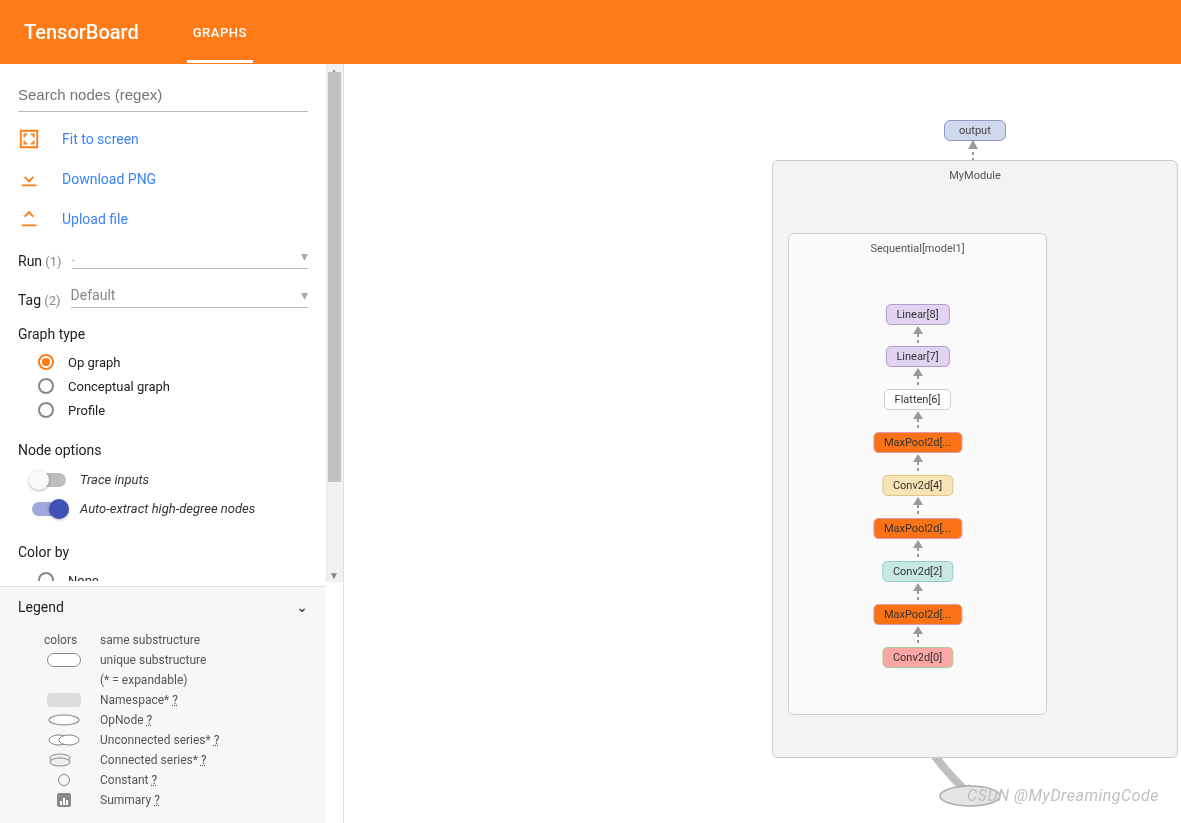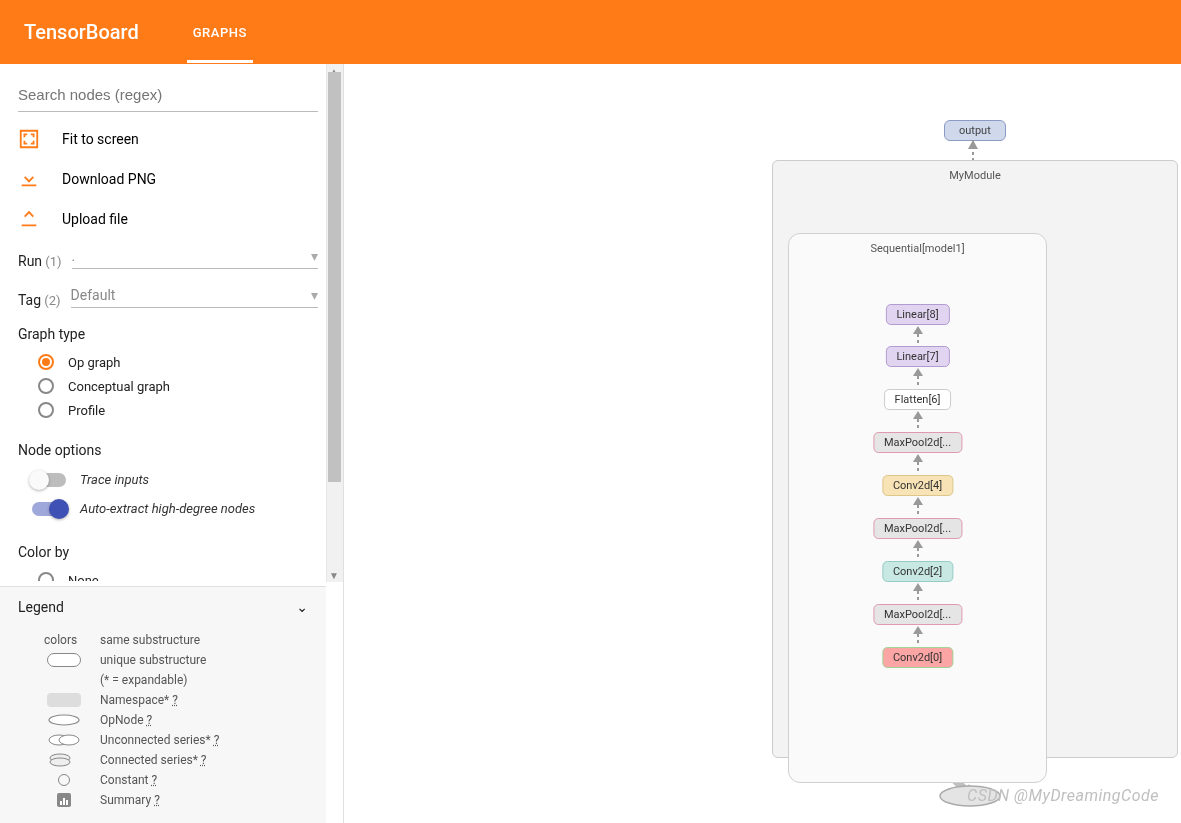--- a/index.html
+++ b/index.html
@@ -2,27 +2,27 @@
 <html><head>
 <meta charset="utf-8">
 <style>
   * { box-sizing: border-box; margin: 0; padding: 0; }
   body { font-family: Roboto, "Helvetica Neue", Arial, sans-serif; font-size: 13px; color: #333; background: #fff; width: 1181px; height: 823px; overflow: hidden; position: relative; }
   .header { background: #FF7B17; height: 64px; display: flex; align-items: center; padding: 0 24px; color: white; }
   .logo { font-size: 20px; font-weight: 500; margin-right: 48px; }
   .tab { font-size: 13px; font-weight: 500; letter-spacing: 0.5px; padding: 0 6px 20px 6px; margin-top: 24px; border-bottom: 3px solid white; }
   .main { display: flex; height: 759px; }
   .sidebar-wrap { width: 344px; position: relative; border-right: 1px solid #e0e0e0; }
-  .sidebar { width: 326px; height: 517px; overflow-y: hidden; padding: 18px 8px 0 18px; }
+  .sidebar { width: 326px; height: 517px; overflow-y: hidden; padding: 18px 18px 0 18px; }
   .scrollbar-track { position: absolute; right: 0; top: 0; width: 17px; height: 518px; background: #f1f1f1; border-left: 1px solid #e6e6e6; }
   .scrollbar-thumb { position: absolute; right: 2px; top: 8px; width: 13px; height: 410px; background: #c1c1c1; border-radius: 0; }
   .scrollbar-arrow { position: absolute; right: 4px; width: 10px; height: 10px; color: #888; font-size: 10px; text-align: center; }
   .search { width: 100%; border: none; border-bottom: 1px solid #bbb; padding: 4px 0 8px 0; font-size: 15px; outline: none; color: #333; background: transparent; }
   .action-list { margin-top: 16px; }
-  .action { display: flex; align-items: center; margin-bottom: 18px; cursor: pointer; color: #000000; font-size: 14px; }
+  .action { display: flex; align-items: center; margin-bottom: 18px; cursor: pointer; color: #3b82f6; font-size: 14px; }
   .action-icon { width: 22px; height: 22px; margin-right: 22px; fill: #FF7B17; color: #FF7B17; }
   .select-row { display: flex; align-items: flex-end; margin-bottom: 18px; }
   .select-label { font-size: 14px; color: #222; }
   .select-count { color: #888; }
   .select-field { flex: 1; margin-left: 10px; border-bottom: 1px solid #bbb; padding: 0 0 4px 0; font-size: 14px; color: #888; display: flex; justify-content: space-between; align-items: center; cursor: pointer; }
   .section-title { font-size: 14px; color: #222; margin: 10px 0 12px 0; }
   .radio-row { display: flex; align-items: center; margin: 8px 0 8px 20px; font-size: 13px; color: #222; cursor: pointer; }
   .radio { width: 16px; height: 16px; border: 2px solid #888; border-radius: 50%; margin-right: 14px; position: relative; }
   .radio.selected { border-color: #FF7B17; }
   .radio.selected::after { content: ""; position: absolute; width: 8px; height: 8px; background: #FF7B17; border-radius: 50%; top: 2px; left: 2px; }
@@ -35,27 +35,27 @@
   .legend-panel { position: absolute; bottom: 0; left: 0; right: 17px; background: #f7f7f7; border-top: 1px solid #e0e0e0; }
   .legend-header { display: flex; justify-content: space-between; align-items: center; padding: 12px 18px; font-size: 14px; color: #222; cursor: pointer; }
   .legend-body { padding: 6px 18px 10px 24px; font-size: 12px; color: #555; margin-left: 20px; }
   .legend-row { display: flex; align-items: center; margin-bottom: 6px; }
   .legend-col1 { width: 56px; color: #555; }
   .legend-shape { width: 40px; display: flex; justify-content: center; margin-right: 16px; }
   .legend-label .u { text-decoration: underline dotted; }
   .graph-area { flex: 1; position: relative; background: #fff; }
   .module-box { position: absolute; left: 428px; top: 96px; width: 406px; height: 598px; background: #f3f3f3; border: 1px solid #ccc; border-radius: 6px; }
   .module-label { text-align: center; font-size: 11px; color: #555; margin-top: 8px; }
-  .seq-box { position: absolute; left: 15px; top: 72px; width: 259px; height: 550px; background: #fafafa; border: 1px solid #d0d0d0; border-radius: 12px; }
+  .seq-box { position: absolute; left: 15px; top: 72px; width: 259px; height: 482px; background: #fafafa; border: 1px solid #d0d0d0; border-radius: 6px; }
   .seq-label { text-align: center; font-size: 11px; color: #555; margin-top: 8px; }
   .node { position: absolute; left: 50%; transform: translateX(-50%); padding: 3px 10px; border-radius: 5px; border: 1px solid; font-size: 11px; white-space: nowrap; text-align: center; cursor: pointer; }
   .output-node { position: absolute; left: 600px; top: 56px; padding: 3px 14px; border-radius: 6px; border: 1px solid #8b9bc4; background: #d0d8ec; font-size: 11px; color: #444; cursor: pointer; }
   .purple { background: #e1d4f0; border-color: #b29bd0; color: #333; }
   .white { background: #fff; border-color: #ccc; color: #333; }
-  .pink { background: #e5e5e5; border-color: #e09aad; color: #333; }
+  .pink { background: #f97316; border-color: #e09aad; color: #333; }
   .yellow { background: #f7e3b5; border-color: #dcc68a; color: #333; }
   .teal { background: #c8e8e4; border-color: #95cbc5; color: #333; }
   .green { background: #fca5a5; border-color: #a2d396; color: #333; }
   .arrow-connector { position: absolute; left: 50%; transform: translateX(-50%); width: 8px; background-image: repeating-linear-gradient(to bottom, #999 0 3px, transparent 3px 6px); }
   .arrow-head { position: absolute; left: 50%; transform: translateX(-50%); width: 0; height: 0; border-left: 5px solid transparent; border-right: 5px solid transparent; border-bottom: 8px solid #999; }
   .watermark { position: absolute; right: 22px; bottom: 18px; font-size: 16px; color: #bfbfbf; font-style: italic; letter-spacing: 0.5px; z-index: 5; }
   svg.icon { display: block; }
 </style>
 </head>
 <body>

